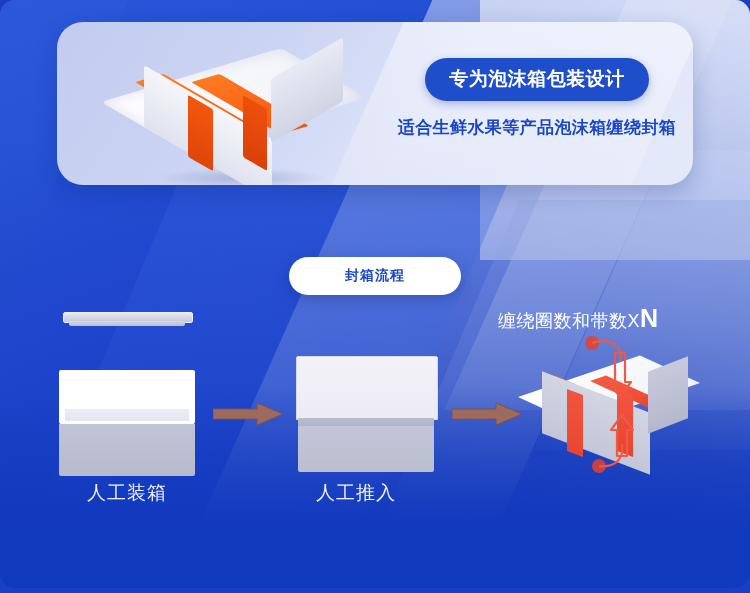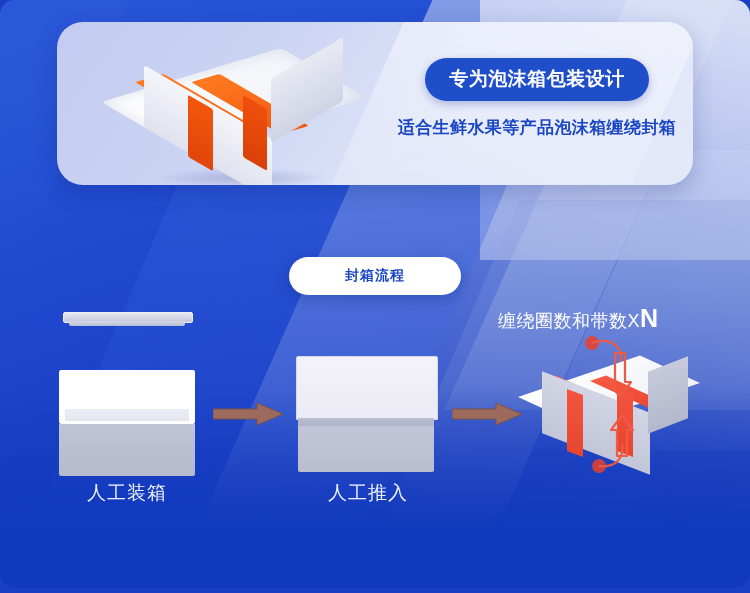--- a/index.html
+++ b/index.html
@@ -231,21 +231,21 @@
     transform:skewY(21deg);
   }
   .s3 .arrows{position:absolute;left:0;top:-44px;width:185px;height:200px;}
 
   
   .step-label{
     position:absolute;color:#eef1fb;font-size:19px;letter-spacing:1px;
     text-align:center;width:200px;
   }
   .lbl1{left:27px;top:480px;}
-  .lbl2{left:268px;top:480px;}
+  .lbl2{left:256px;top:480px;}
   .lbl3{left:513px;top:480px;}
 
   
   .flow-arrow{position:absolute;height:24px;}
   .fa1{left:213px;top:402px;width:70px;}
   .fa2{left:452px;top:402px;width:70px;}
 
   
   .annot{
     position:absolute;left:498px;top:306px;color:#ffffff;

